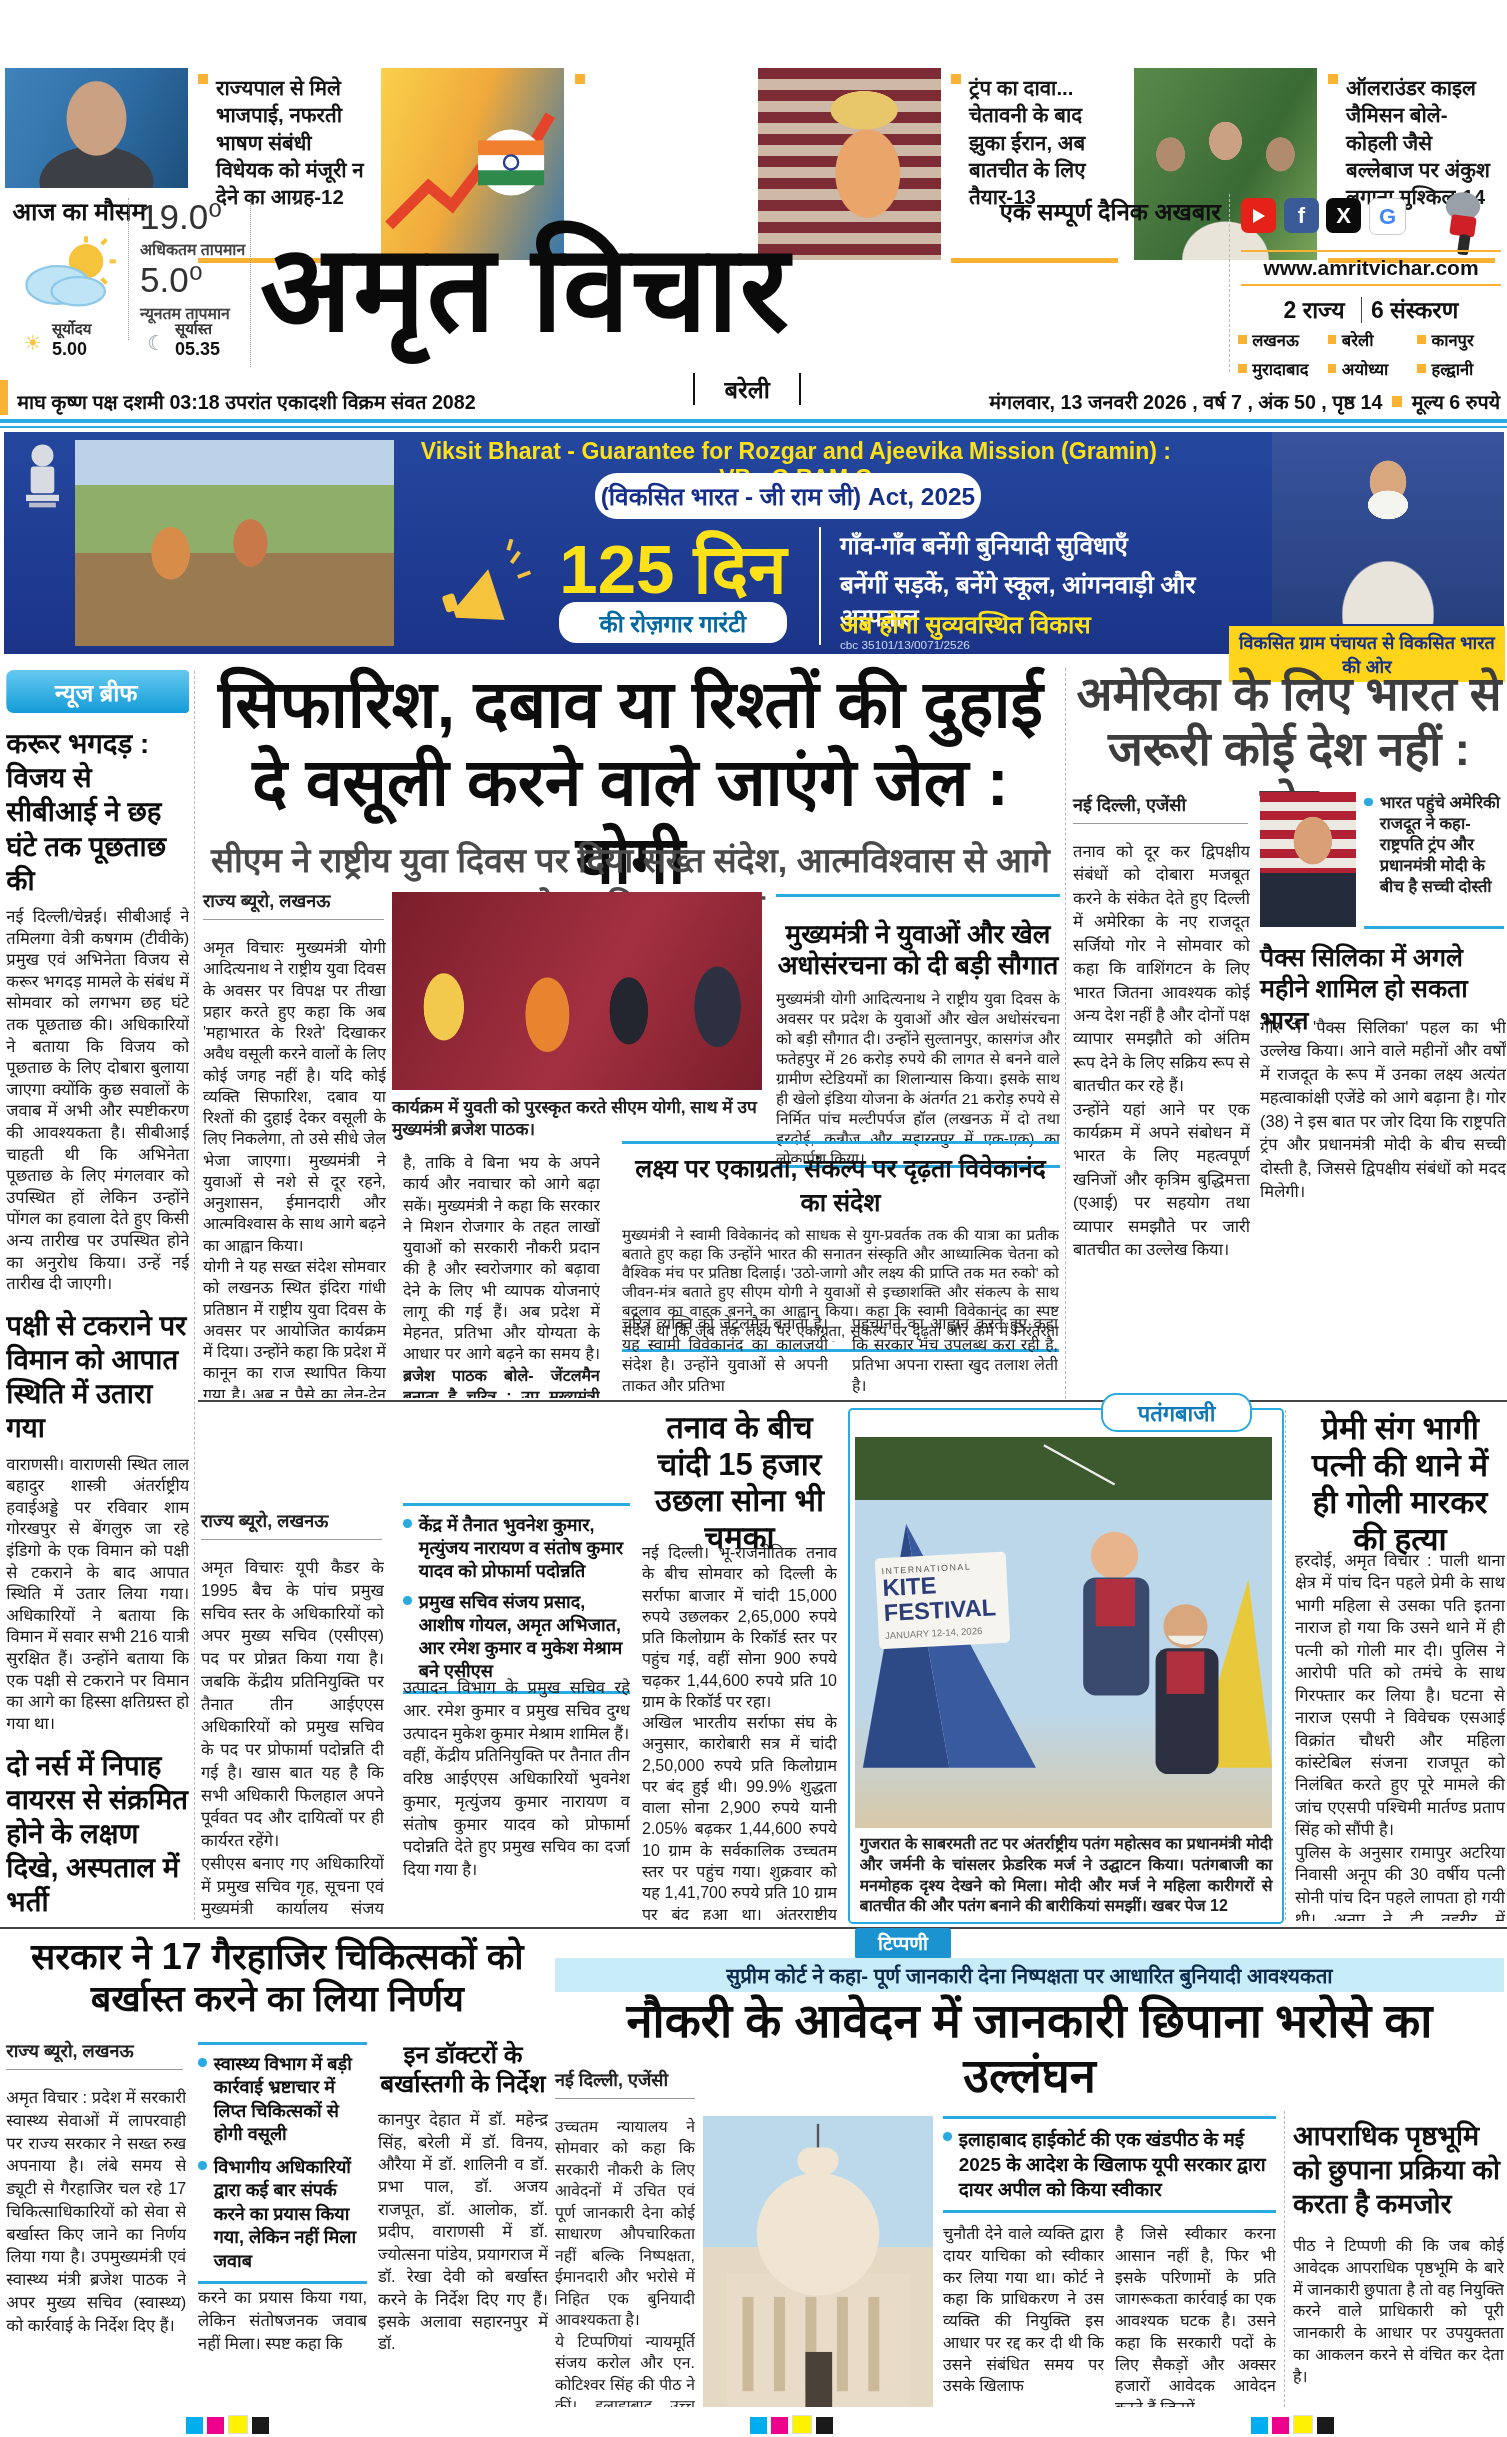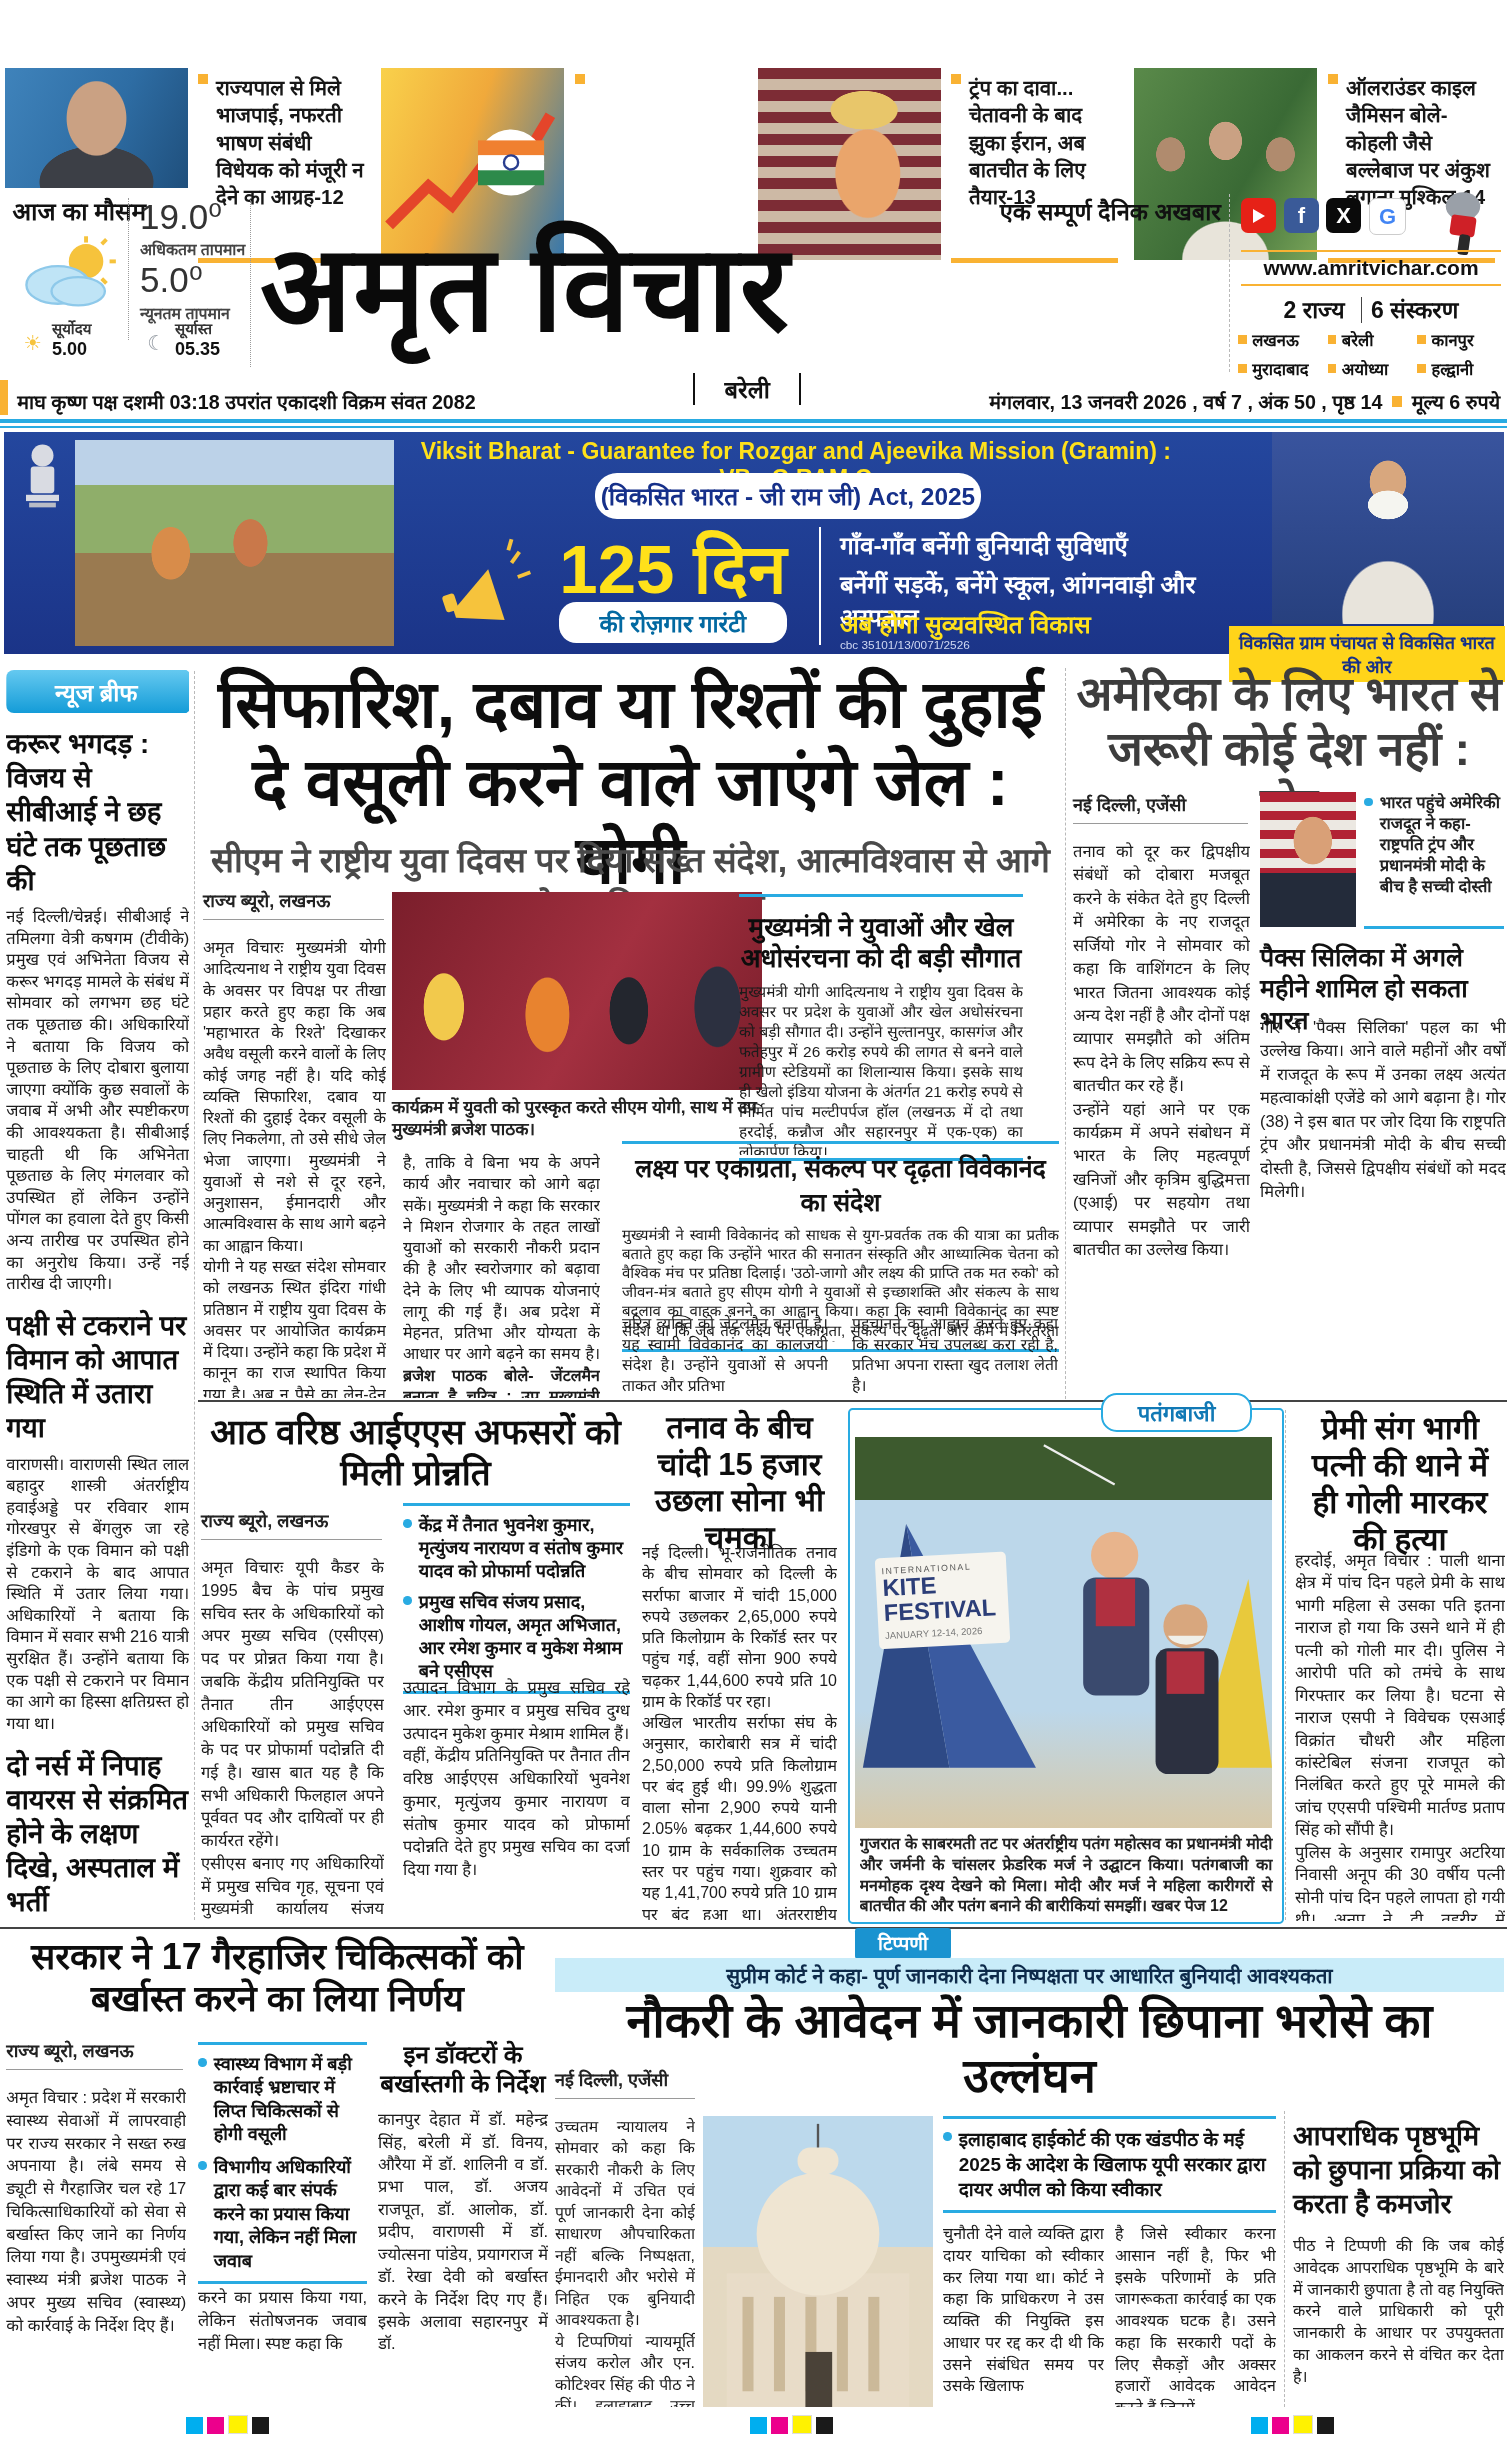--- a/index.html
+++ b/index.html
@@ -229,21 +229,21 @@
     <span>योगी ने यह सख्त संदेश सोमवार को लखनऊ स्थित इंदिरा गांधी प्रतिष्ठान में राष्ट्रीय युवा दिवस के अवसर पर आयोजित कार्यक्रम में दिया। उन्होंने कहा कि प्रदेश में कानून का राज स्थापित किया गया है। अब न पैसे का लेन-देन चलेगा और न ही रसूख या रिश्तों के नाम पर किसी को डराने-धमकाने की छूट दी जाएगी। सरकार की प्राथमिकता ईमानदार नागरिकों, युवाओं और उद्यमियों को सुरक्षित वातावरण देना</span>
   </div>
   <div class="photo" style="left:392px;top:892px;width:370px;height:198px;
        background:radial-gradient(ellipse 33px 55px at 14% 58%,#f2c94c 60%,rgba(0,0,0,0) 62%),
        radial-gradient(ellipse 36px 61px at 42% 62%,#e8832f 60%,rgba(0,0,0,0) 62%),
        radial-gradient(ellipse 31.5px 55px at 64% 60%,#23262e 60%,rgba(0,0,0,0) 62%),
        radial-gradient(ellipse 38px 66px at 88% 58%,#2c3040 60%,rgba(0,0,0,0) 62%),
        linear-gradient(120deg,#7a1e2b,#a33040 55%,#7a1e2b)"></div>
   <div class="abs" style="left:392px;top:1096px;width:370px;font-size:17.3px;font-weight:700;color:#222;line-height:1.3">कार्यक्रम में युवती को पुरस्कृत करते सीएम योगी, साथ में उप मुख्यमंत्री ब्रजेश पाठक।</div>
 
-  <div class="abs" style="left:739px;top:894px;width:284px;height:246px;border-top:3.2px solid #29abe2;border-bottom:3.2px solid #29abe2;padding-top:15px">
+  <div class="abs" style="left:776px;top:894px;width:284px;height:246px;border-top:3.2px solid #29abe2;border-bottom:3.2px solid #29abe2;padding-top:22px">
     <div class="boxtitle">मुख्यमंत्री ने युवाओं और खेल अधोसंरचना को दी बड़ी सौगात</div>
     <div class="jb" style="margin-top:7.9px;font-size:15.4px;line-height:1.3;height:173px">मुख्यमंत्री योगी आदित्यनाथ ने राष्ट्रीय युवा दिवस के अवसर पर प्रदेश के युवाओं और खेल अधोसंरचना को बड़ी सौगात दी। उन्होंने सुल्तानपुर, कासगंज और फतेहपुर में 26 करोड़ रुपये की लागत से बनने वाले ग्रामीण स्टेडियमों का शिलान्यास किया। इसके साथ ही खेलो इंडिया योजना के अंतर्गत 21 करोड़ रुपये से निर्मित पांच मल्टीपर्पज हॉल (लखनऊ में दो तथा हरदोई, कन्नौज और सहारनपुर में एक-एक) का लोकार्पण किया।</div>
   </div>
 
   <div class="abs jb" style="left:403px;top:1152px;width:197px;height:246px;font-size:16px;line-height:1.33">
     <span>है, ताकि वे बिना भय के अपने कार्य और नवाचार को आगे बढ़ा सकें। मुख्यमंत्री ने कहा कि सरकार ने मिशन रोजगार के तहत लाखों युवाओं को सरकारी नौकरी प्रदान की है और स्वरोजगार को बढ़ावा देने के लिए भी व्यापक योजनाएं लागू की गई हैं। अब प्रदेश में मेहनत, प्रतिभा और योग्यता के आधार पर आगे बढ़ने का समय है।</span>
     <span style="font-weight:800">ब्रजेश पाठक बोले- जेंटलमैन बनाता है चरित्र : उप मुख्यमंत्री ब्रजेश पाठक ने कहा कि भारत ऐसा देश है जहां टेलर नहीं,</span>
   </div>
 
   <div class="abs" style="left:622px;top:1141px;width:437px;border-top:3.2px solid #29abe2;border-bottom:3.2px solid #29abe2;padding:6.3px 0 7.9px">
@@ -267,21 +267,20 @@
   <div class="abs brow" style="left:1364px;top:792px;width:140px;font-size:16.5px;line-height:1.28;color:#222">
     <span class="bdot"></span>
     <span>भारत पहुंचे अमेरिकी राजदूत ने कहा- राष्ट्रपति ट्रंप और प्रधानमंत्री मोदी के बीच है सच्ची दोस्ती</span>
   </div>
   <div class="abs" style="left:1364px;top:926px;width:140px;height:3.2px;background:#29abe2"></div>
   <div class="abs" style="left:1260px;top:942px;width:246px;font-size:25px;font-weight:800;line-height:1.25">पैक्स सिलिका में अगले महीने शामिल हो सकता भारत</div>
   <div class="abs jb" style="left:1260px;top:1016px;width:246px;height:382px;font-size:16.5px;line-height:1.42">गोर ने 'पैक्स सिलिका' पहल का भी उल्लेख किया। आने वाले महीनों और वर्षों में राजदूत के रूप में उनका लक्ष्य अत्यंत महत्वाकांक्षी एजेंडे को आगे बढ़ाना है। गोर (38) ने इस बात पर जोर दिया कि राष्ट्रपति ट्रंप और प्रधानमंत्री मोदी के बीच सच्ची दोस्ती है, जिससे द्विपक्षीय संबंधों को मदद मिलेगी।</div>
 
   <div class="abs" style="left:198px;top:1400px;width:1309px;height:1.6px;background:#444"></div>
 
-  <div class="abs hlc" style="left:201px;top:1411px;width:429px;font-size:35px">आठ वरिष्ठ आईएएस अफसरों को मिली प्रोन्नति</div>
   <div class="abs byl" style="left:201px;top:1508px;width:181px">राज्य ब्यूरो, लखनऊ</div>
   <div class="abs jb" style="left:201px;top:1556px;width:183px;height:364px;font-size:16.5px;line-height:1.38">
     <span>अमृत विचारः यूपी कैडर के 1995 बैच के पांच प्रमुख सचिव स्तर के अधिकारियों को अपर मुख्य सचिव (एसीएस) पद पर प्रोन्नत किया गया है। जबकि केंद्रीय प्रतिनियुक्ति पर तैनात तीन आईएएस अधिकारियों को प्रमुख सचिव के पद पर प्रोफार्मा पदोन्नति दी गई है। खास बात यह है कि सभी अधिकारी फिलहाल अपने पूर्ववत पद और दायित्वों पर ही कार्यरत रहेंगे।</span><br>
     <span>एसीएस बनाए गए अधिकारियों में प्रमुख सचिव गृह, सूचना एवं मुख्यमंत्री कार्यालय संजय प्रसाद, यूपीपीसीएल के अध्यक्ष आशीष गोयल, अमृत अभिजात, राजस्व परिषद के सदस्य व इससे पहले रेशम</span>
   </div>
   <div class="abs" style="left:403px;top:1503px;width:227px;border-top:3.2px solid #29abe2;border-bottom:3.2px solid #29abe2;padding:7.9px 0">
     <div class="brow" style="font-size:18px;line-height:1.28">
       <span class="bdot"></span>
       <span>केंद्र में तैनात भुवनेश कुमार, मृत्युंजय नारायण व संतोष कुमार यादव को प्रोफार्मा पदोन्नति</span>
     </div>

